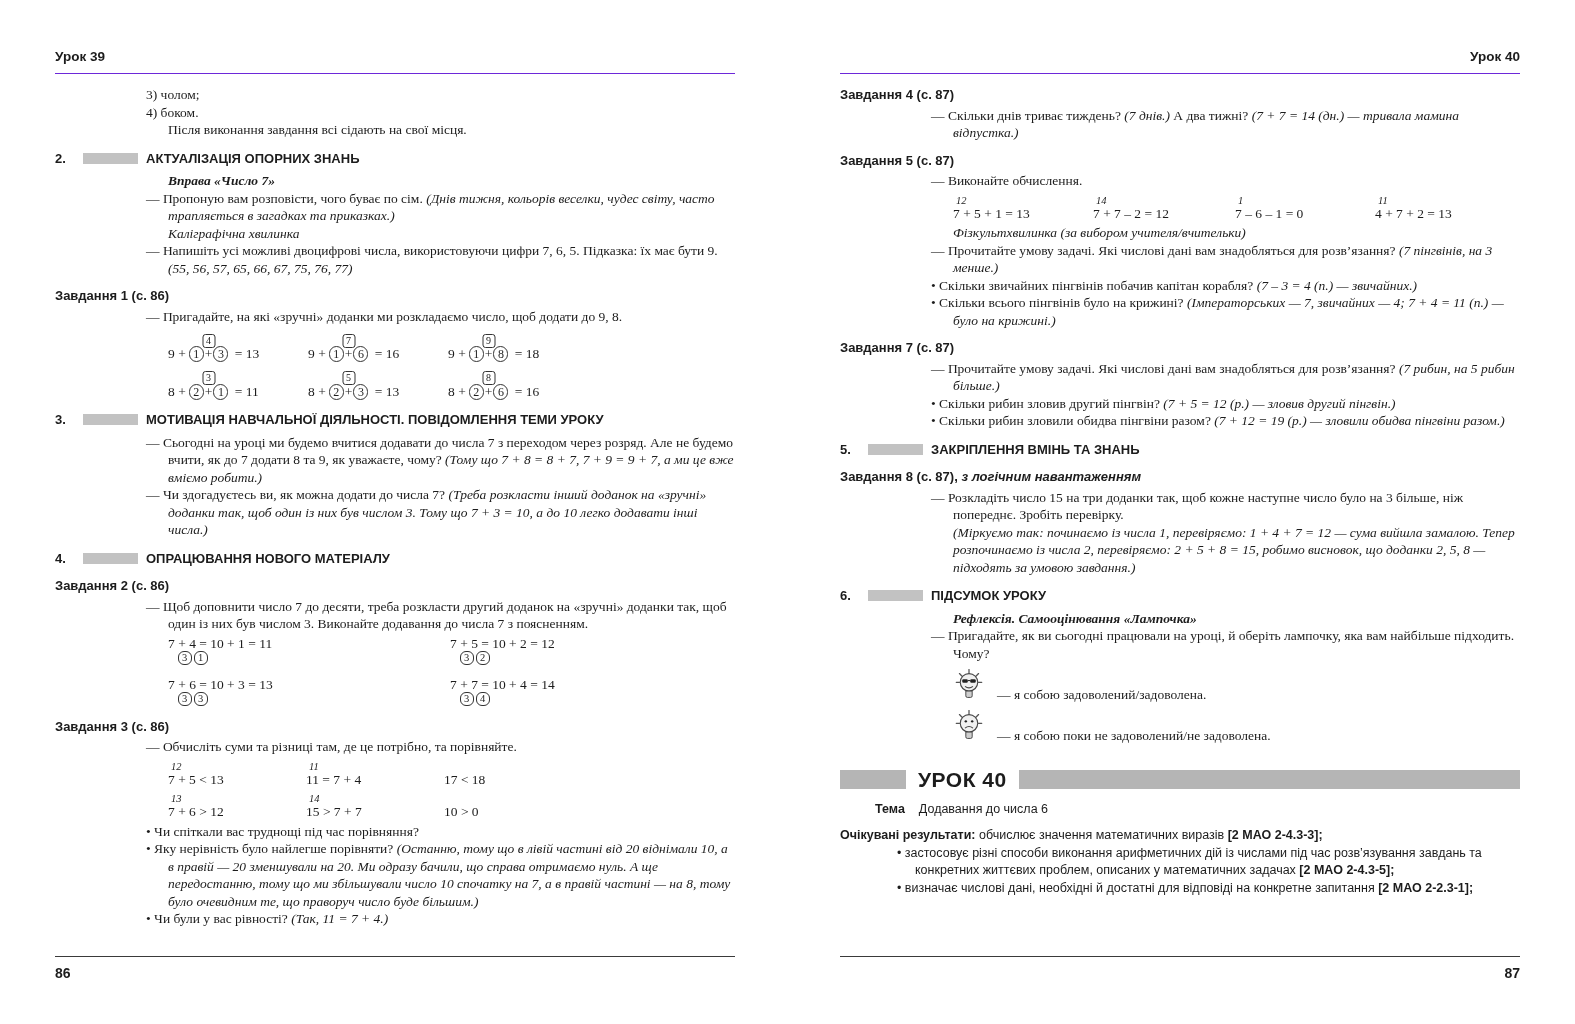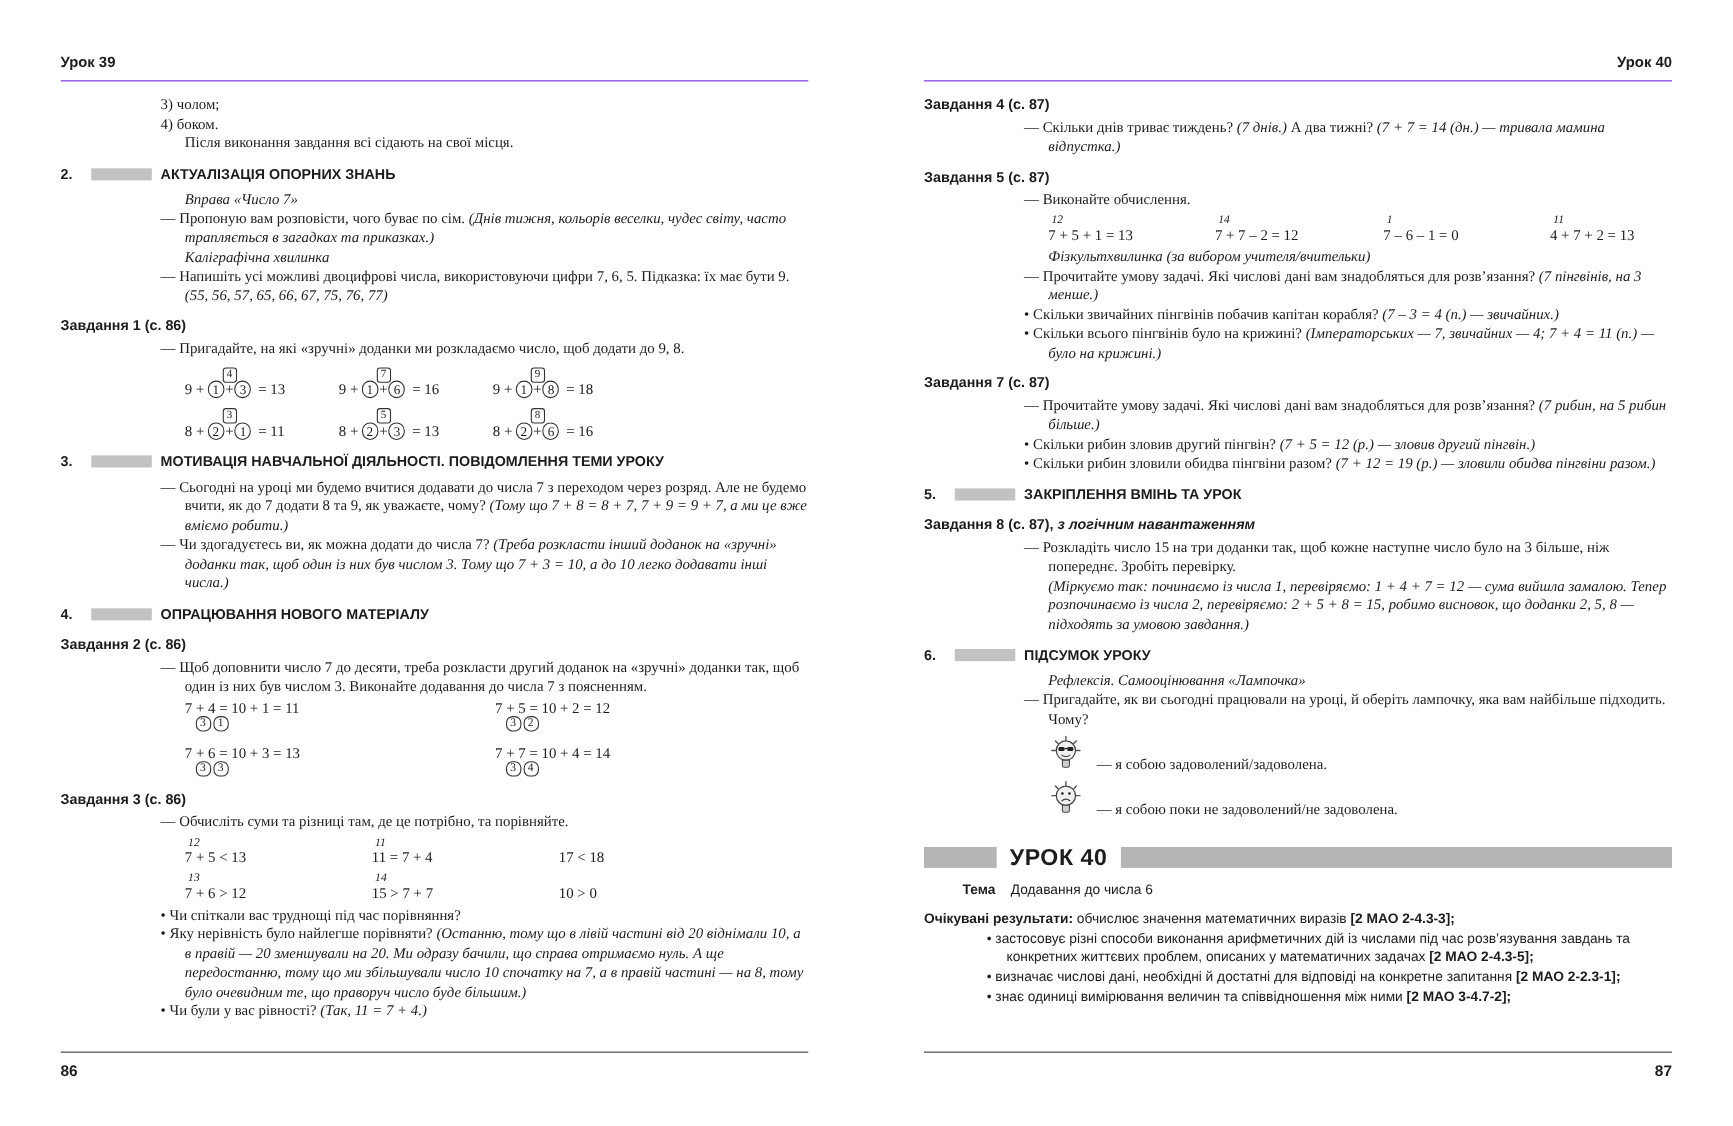--- a/index.html
+++ b/index.html
@@ -17,21 +17,21 @@
   .page-right .phead { text-align:right; }
   .pfoot { position:absolute; top:956px; left:0; right:0; border-top:1px solid #3a3a3a; padding-top:8px;
            font-family:"Liberation Sans", sans-serif; font-weight:bold; font-size:14px; }
   .page-right .pfoot { text-align:right; }
   .pbody { position:absolute; top:86px; left:0; right:0; }
 
   .ind { margin-left:113px; }
   p.hang { text-indent:-22px; }
   p.noind { text-indent:0; }
   .i  { font-style:italic; }
-  .bi { font-style:italic; font-weight:normal; }
+  .bi { font-style:italic; font-weight:bold; }
   .run-i { font-style:italic; }
   .run-b { font-weight:bold; }
 
   .taskline { margin:10px 0 3px 0; font-family:"Liberation Sans", sans-serif; font-weight:bold; font-size:13px; }
   .taskline .bi-sans { font-style:italic; }
 
   .secrow { display:flex; align-items:center; margin:11px 0 5px 0;
             font-family:"Liberation Sans", sans-serif; font-weight:bold; font-size:13px; }
   .secnum { width:28px; flex:0 0 28px; }
   .secbar { width:55px; height:11px; background:#c2c2c2; flex:0 0 55px; margin-right:8px; }
@@ -48,21 +48,21 @@
 
   
   .sprow { display:flex; margin:2px 0 24px 113px; }
   .spliteq { width:282px; white-space:nowrap; }
   .split { position:relative; display:inline-block; }
   .scells { position:absolute; top:16px; left:50%; transform:translateX(-50%); display:inline-flex; gap:2px; }
   .scell { border:1px solid #333; border-radius:6px; font-size:10.5px; line-height:12px; min-width:14px;
            text-align:center; padding:0 2px; background:#fff; }
 
   
-  .exrow { display:flex; margin:15px 0 2px 113px;gap:32px; }
+  .exrow { display:flex; margin:15px 0 2px 113px; }
   .supexpr { position:relative; display:inline-block; width:138px; white-space:nowrap; }
   .supexpr .sup { position:absolute; left:3px; bottom:13px; font-size:10.5px; font-style:italic; }
 
   .bulbrow { display:flex; align-items:flex-end; gap:12px; margin:6px 0 6px 113px; }
   .bulb-icon svg { display:block; }
 
   .lesson-banner { display:flex; align-items:center; margin:26px 0 12px 0; }
   .banner-bar-left  { width:66px; height:19px; background:#b5b5b5; margin-right:12px; flex:0 0 66px; }
   .banner-title { font-family:"Liberation Sans", sans-serif; font-weight:bold; font-size:21px; letter-spacing:.5px; margin-right:12px; }
   .banner-bar-right { flex:1; height:19px; background:#b5b5b5; }
@@ -231,21 +231,21 @@
     <p class="taskline">Завдання 7 (с. 87)</p>
     <div class="ind">
       <p class="hang"><span>—&nbsp;Прочитайте умову задачі. Які числові дані вам знадобляться для розв’язання? </span><span class="run-i">(7 рибин, на 5 рибин більше.)</span></p>
       <p class="hang"><span>•&nbsp;Скільки рибин зловив другий пінгвін? </span><span class="run-i">(7 + 5 = 12 (р.) — зловив другий пінгвін.)</span></p>
       <p class="hang"><span>•&nbsp;Скільки рибин зловили обидва пінгвіни разом? </span><span class="run-i">(7 + 12 = 19 (р.) — зловили обидва пінгвіни разом.)</span></p>
     </div>
 
     <div class="secrow">
       <span class="secnum">5.</span>
       <span class="secbar"></span>
-      <span class="sectitle">ЗАКРІПЛЕННЯ ВМІНЬ ТА УРОК</span>
+      <span class="sectitle">ЗАКРІПЛЕННЯ ВМІНЬ ТА ЗНАНЬ</span>
     </div>
 
     <p class="taskline"><span>Завдання 8 (с. 87),</span><span class="bi-sans"> з логічним навантаженням</span></p>
     <div class="ind">
       <p class="hang">—&nbsp;Розкладіть число 15 на три доданки так, щоб кожне наступне число було на 3 більше, ніж попереднє. Зробіть перевірку.</p>
       <p class="i noind">(Міркуємо так: починаємо із числа 1, перевіряємо: 1 + 4 + 7 = 12 — сума вийшла замалою. Тепер розпочинаємо із числа 2, перевіряємо: 2 + 5 + 8 = 15, робимо висновок, що доданки 2, 5, 8 — підходять за умовою завдання.)</p>
     </div>
 
     <div class="secrow">
       <span class="secnum">6.</span>
@@ -305,21 +305,20 @@
 
     <div class="meta">
       <div class="theme-row">
         <span class="theme-label">Тема</span>
         <span>Додавання до числа 6</span>
       </div>
       <p><span class="run-b">Очікувані результати: </span><span>обчислює значення математичних виразів </span><span class="run-b">[2 МАО 2-4.3-3];</span></p>
       <div class="res-ind">
         <p class="hang"><span>•&nbsp;застосовує різні способи виконання арифметичних дій із числами під час розв’язування завдань та конкретних життєвих проблем, описаних у математичних задачах </span><span class="run-b">[2 МАО 2-4.3-5];</span></p>
         <p class="hang"><span>•&nbsp;визначає числові дані, необхідні й достатні для відповіді на конкретне запитання </span><span class="run-b">[2 МАО 2-2.3-1];</span></p>
-        <p class="hang"><span>•&nbsp;знає одиниці вимірювання величин та співвідношення між ними </span><span class="run-b">[2 МАО 3-4.7-2];</span></p>
       </div>
     </div>
   </div>
 
   <footer class="pfoot">
     <span>87</span>
   </footer>
 </section>
 
 </body></html>

